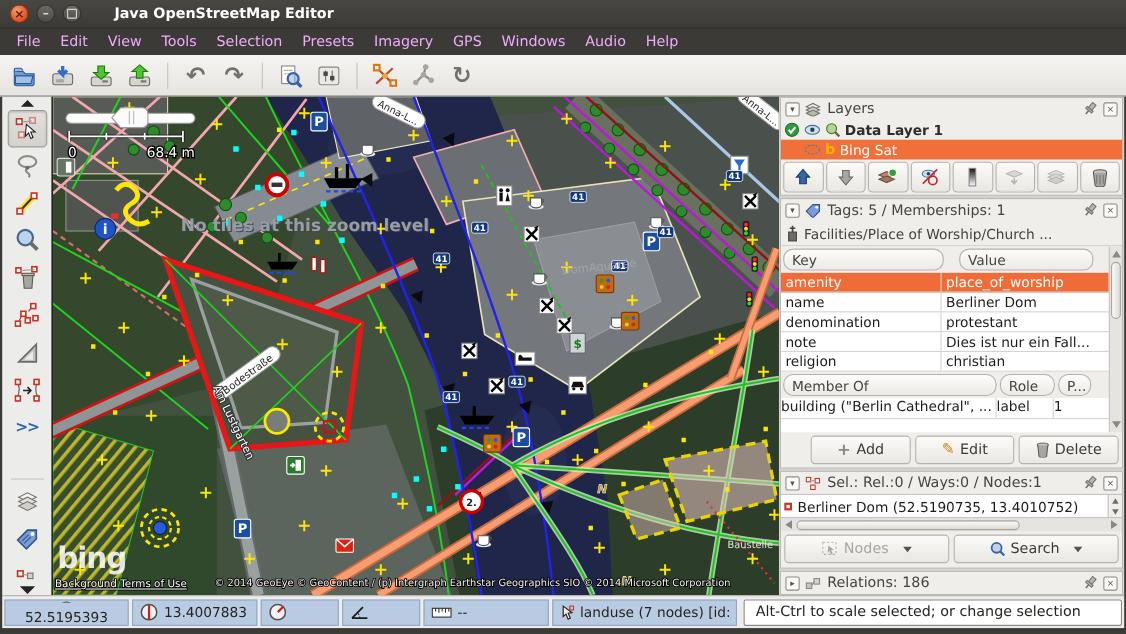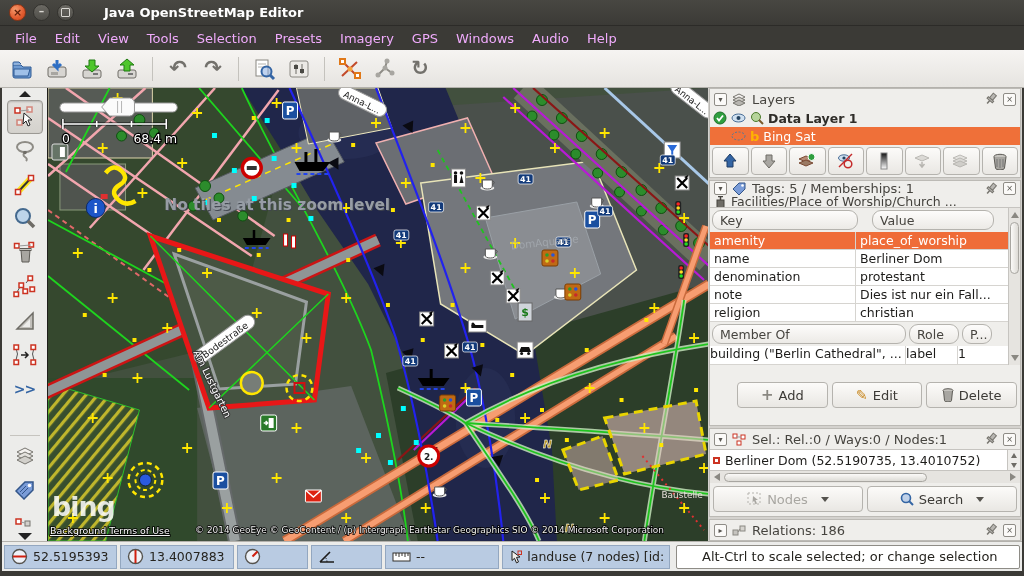--- a/index.html
+++ b/index.html
@@ -66,21 +66,21 @@
 .tagrow .cv { flex:1; }
 .tagrow.selected { background:#ef6c38; color:#ffffff; }
 .vscroll { position:absolute; right:0; top:0; bottom:0; width:12px; background:#e6e4e0; border-left:1px solid #c6c4c0; }
 .vthumb { position:absolute; top:14px; left:1px; width:9px; height:52px; border:1px solid #a8a6a1; border-radius:5px; background:linear-gradient(90deg,#fbfaf8,#dddbd6); }
 .varr { position:absolute; left:2px; width:0; height:0; border-left:4px solid transparent; border-right:4px solid transparent;}
 .varr.up{ top:4px; border-bottom:6px solid #8a8882;} .varr.dn{ bottom:4px; border-top:6px solid #8a8882;}
 .memhead { display:flex; gap:3px; padding:2px 14px 2px 2px; background:#efeeeb;align-items:center;}
 .memrow { display:flex; height:19px; font-size:12.5px; color:#1d1c1a; background:#fff; width:calc(100% - 12px); border-bottom:1px solid #d6d4d0;}
 .memrow .m1 { width:196px; border-right:1px solid #d6d4d0;} .memrow .m2{ width:52px; border-right:1px solid #d6d4d0;} .memrow .m3{ flex:1;}
 .kvh.mh1{ width:194px;} .kvh.mh2{ width:50px;} .kvh.mh3{ width:30px; overflow:hidden;}
-.tagbtns { display:flex; gap:4px; padding:17px 3px;margin-left:24px; }
+.tagbtns { display:flex; gap:4px; padding:3px 3px;margin-left:24px; }
 .pbtn { flex:1; height:26px; border:1px solid #b5b3ae; border-radius:4px; background:linear-gradient(#fcfbf9,#e9e7e3); display:flex; align-items:center; justify-content:center; gap:5px; font-size:13px; color:#3c3a36; }
 .addplus::before{ content:"+"; font-weight:bold; color:#8a8882; font-size:15px;}
 .editpen::before{ content:"✎"; color:#c8871e; font-size:14px;}
 
 .selitem { height:19px; background:#fff; border-top:1px solid #c6c4c0; display:flex; align-items:center; gap:5px; padding:10px 3px; font-size:12.5px; color:#1d1c1a; position:relative;}
 .rednode { width:7px; height:7px; border:2px solid #cc3322; background:#fff; flex:0 0 auto;}
 .spin { position:absolute; right:0; top:0; bottom:0; width:13px; border-left:1px solid #c6c4c0; background:#efeeeb; display:flex; flex-direction:column; align-items:center; justify-content:space-around;}
 .spin i { width:0; height:0; border-left:3.5px solid transparent; border-right:3.5px solid transparent; }
 .spin .u{ border-bottom:5px solid #6e6c66;} .spin .d{ border-top:5px solid #6e6c66;}
 .hscroll { height:13px; display:flex; align-items:center; background:#e6e4e0; border-top:1px solid #c6c4c0;}
@@ -88,21 +88,21 @@
 .harr.l{ border-right:6px solid #8a8882;} .harr.r{ border-left:6px solid #8a8882;}
 .htrack { flex:1; height:9px; position:relative;}
 .hthumb { position:absolute; left:0; top:0; width:72%; height:9px; border:1px solid #a8a6a1; border-radius:5px; background:linear-gradient(#fbfaf8,#dddbd6);}
 .selbtns { display:flex; gap:4px; padding:3px; }
 .pbtn .ddarr { width:0; height:0; border-left:4px solid transparent; border-right:4px solid transparent; border-top:5px solid #55534e; margin-left:8px;}
 .pbtn.disabled { color:#a8a6a1; }
 
 
 .statusbar { position:absolute; top:541px; left:2px; width:1020px; height:30px; background:#ececea; border-top:1px solid #b3b1ac; display:flex; align-items:center; gap:3px; padding:0 2px; }
 .sseg { height:24px; background:#b9cbe2; border:1px solid #93a7c0; display:flex; align-items:center; gap:5px; padding:0 6px; font-size:12.5px; color:#26241f; flex:0 0 auto;}
-.hint { height:24px; background:#ffffff; border:1px solid #8e8c86; border-radius:2px; display:flex; align-items:center; padding:0 25px; font-size:13px; color:#26241f; margin-left:3px; flex:1; white-space:nowrap; overflow:hidden;}
+.hint { height:24px; background:#ffffff; border:1px solid #8e8c86; border-radius:2px; display:flex; align-items:center; padding:0 10px; font-size:13px; color:#26241f; margin-left:3px; flex:1; white-space:nowrap; overflow:hidden;}
 </style>
 </head>
 <body>
 
 <div class="titlebar">
   <div class="winbtns">
     <div class="wbtn close"></div>
     <div class="wbtn gray minb"></div>
     <div class="wbtn gray maxb"></div>
   </div>
@@ -985,21 +985,21 @@
               <line x1="7" y1="9" x2="7" y2="13" stroke="#77756f" stroke-width="1.5"></line>
             </g>
           </svg>
         <span class="minibox">×</span>
       </div>
     </div>
   </div>
 </div>
 
 <div class="statusbar">
-  <div class="sseg" style="width:113px;">
+  <div class="sseg" style="width:113px;flex-direction:column;">
     <svg width="17" height="17">
         <circle cx="8.5" cy="8.5" r="7" fill="#eef2f8" stroke="#55534e" stroke-width="1.4"></circle>
         <line x1="2" y1="8.5" x2="15" y2="8.5" stroke="#d02010" stroke-width="2"></line>
       </svg>
     <span>52.5195393</span>
   </div>
   <div class="sseg" style="width:114px;">
     <svg width="17" height="17">
         <circle cx="8.5" cy="8.5" r="7" fill="#eef2f8" stroke="#55534e" stroke-width="1.4"></circle>
         <line x1="8.5" y1="2" x2="8.5" y2="15" stroke="#d02010" stroke-width="2"></line>

